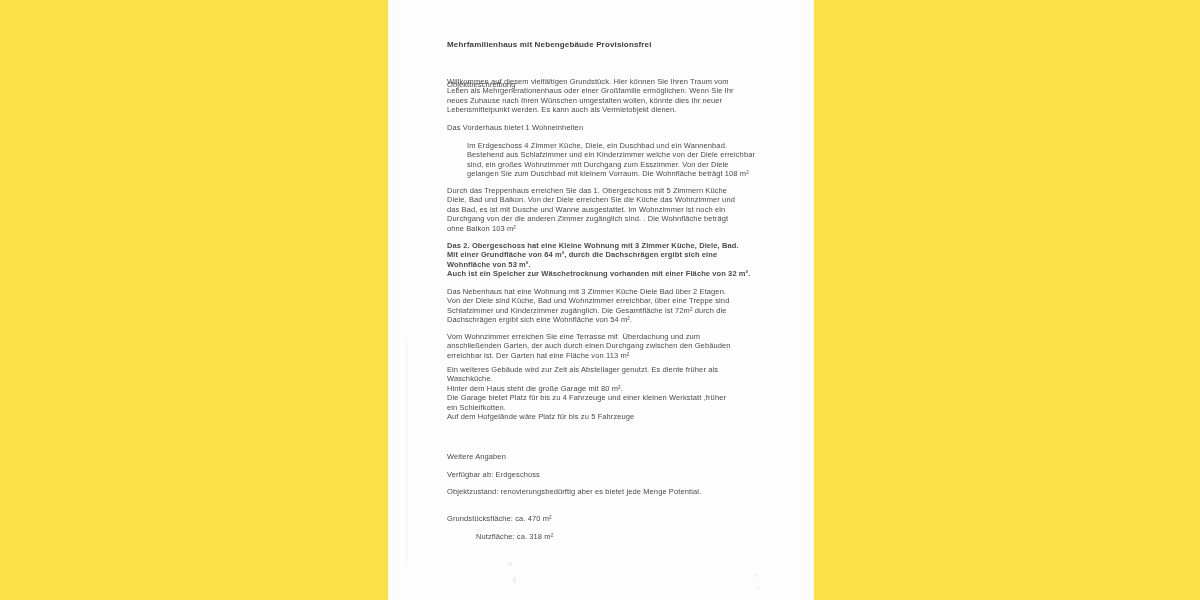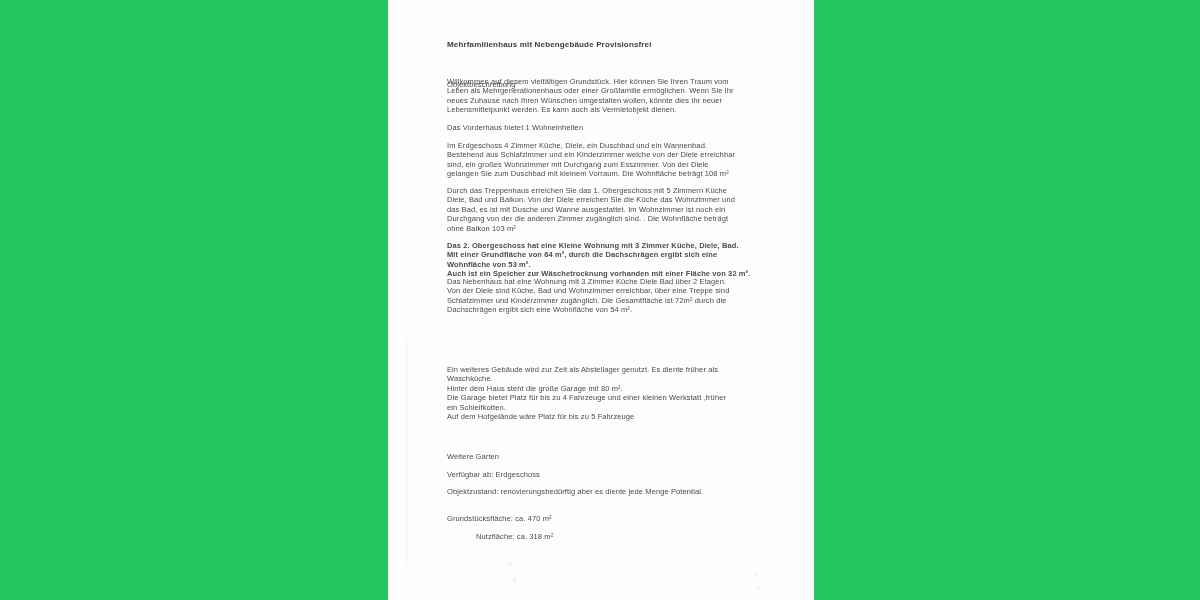--- a/index.html
+++ b/index.html
@@ -5,21 +5,21 @@
   html, body {
     margin: 0;
     padding: 0;
     background: #ffffff;
     font-family: "Liberation Sans", sans-serif;
   }
   #canvas {
     position: relative;
     width: 1200px;
     height: 600px;
-    background: #22c55e;
+    background: #fde047;
     overflow: hidden;
   }
   
   .scan-page {
     position: absolute;
     left: 388px;
     top: 0;
     width: 424px;
     height: 600px;
     background: #fdfdfd;
@@ -56,24 +56,24 @@
   .doc-title {
     top: 40px;
     font-weight: bold;
     font-size: 8px;
     color: #3e3e3e;
     letter-spacing: 0.15px;
   }
   .lbl-objekt  { top: 60px; margin-top: 20px; }
   .p0 { top: 77px; }
   .p1 { top: 123px; }
-  .p2 { top: 141px; }
+  .p2 { top: 141px; margin-left: 20px; }
   .p3 { top: 186px; }
   .p4 { top: 241px; font-weight: bold; }
-  .p5 { top: 277px; }
+  .p5 { top: 287px; }
   .p6 { top: 332px; }
   .p7 { top: 365px; }
   .lbl-weitere { top: 452px; }
   .d-avail { top: 470px; }
   .d-cond  { top: 487px; }
   .d-plot  { top: 514px; }
   .d-use   { top: 532px; padding-left: 29px; }
 </style>
 </head>
 <body>
@@ -106,26 +106,29 @@
 Durchgang von der die anderen Zimmer zugänglich sind. . Die Wohnfläche beträgt
 ohne Balkon 103 m²</div>
   <div class="tb p4">Das 2. Obergeschoss hat eine Kleine Wohnung mit 3 Zimmer Küche, Diele, Bad.
 Mit einer Grundfläche von 64 m², durch die Dachschrägen ergibt sich eine
 Wohnfläche von 53 m².
 Auch ist ein Speicher zur Wäschetrocknung vorhanden mit einer Fläche von 32 m².</div>
   <div class="tb p5">Das Nebenhaus hat eine Wohnung mit 3 Zimmer Küche Diele Bad über 2 Etagen.
 Von der Diele sind Küche, Bad und Wohnzimmer erreichbar, über eine Treppe sind
 Schlafzimmer und Kinderzimmer zugänglich. Die Gesamtfläche ist 72m² durch die
 Dachschrägen ergibt sich eine Wohnfläche von 54 m².</div>
+  <div class="tb p6">Vom Wohnzimmer erreichen Sie eine Terrasse mit  Überdachung und zum
+anschließenden Garten, der auch durch einen Durchgang zwischen den Gebäuden
+erreichbar ist. Der Garten hat eine Fläche von 113 m²</div>
   <div class="tb p7">Ein weiteres Gebäude wird zur Zeit als Abstellager genutzt. Es diente früher als
 Waschküche.
 Hinter dem Haus steht die große Garage mit 80 m².
 Die Garage bietet Platz für bis zu 4 Fahrzeuge und einer kleinen Werkstatt ,früher
 ein Schleifkotten.
 Auf dem Hofgelände wäre Platz für bis zu 5 Fahrzeuge</div>
 
-  <div class="tb lbl-weitere">Weitere Garten</div>
+  <div class="tb lbl-weitere">Weitere Angaben</div>
   <div class="tb d-avail">Verfügbar ab: Erdgeschoss</div>
-  <div class="tb d-cond">Objektzustand: renovierungsbedürftig aber es diente jede Menge Potential.</div>
+  <div class="tb d-cond">Objektzustand: renovierungsbedürftig aber es bietet jede Menge Potential.</div>
   <div class="tb d-plot">Grundstücksfläche: ca. 470 m²</div>
   <div class="tb d-use">Nutzfläche: ca. 318 m²</div>
 
 </div>
 
 </body></html>

